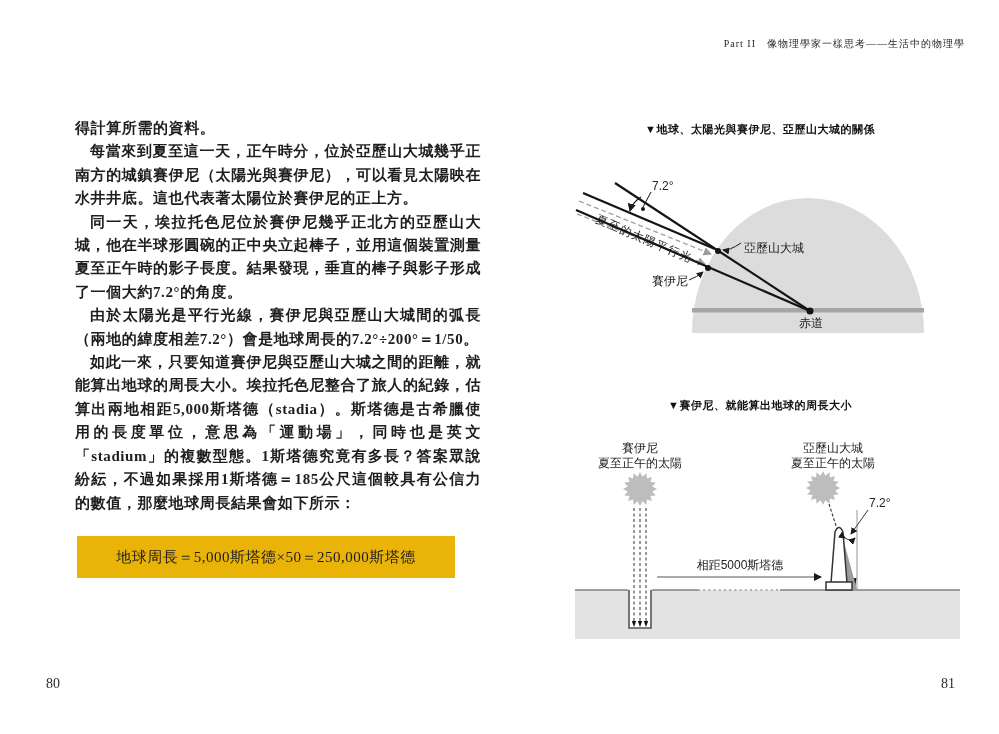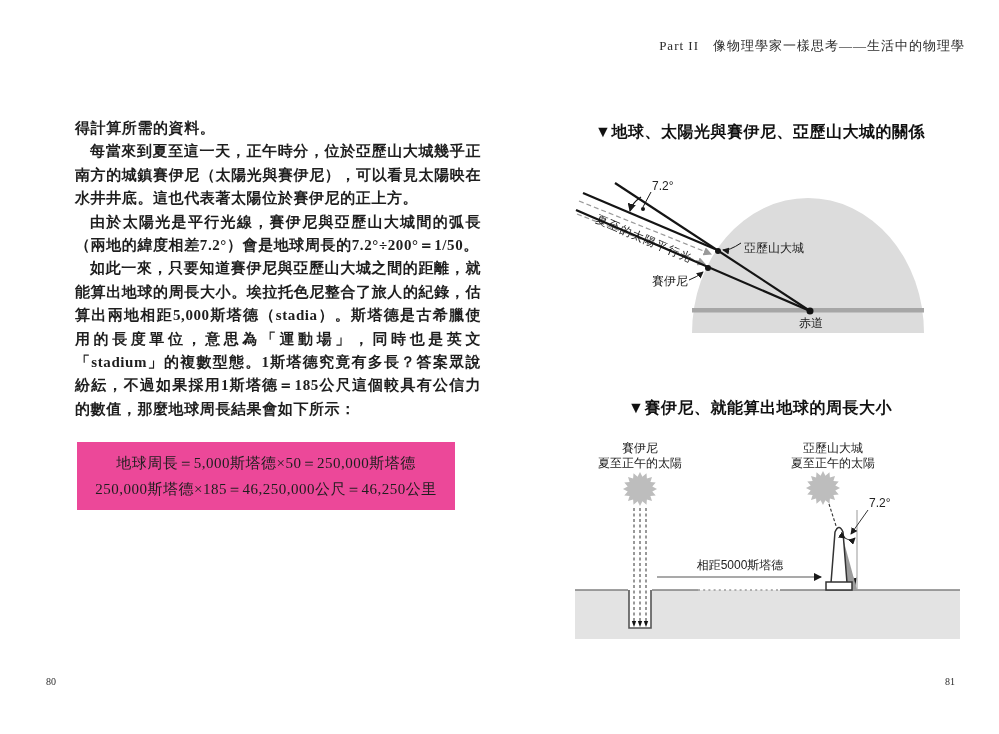--- a/index.html
+++ b/index.html
@@ -1,66 +1,66 @@
 <!DOCTYPE html>
 <html><head>
 <meta charset="utf-8">
 <style>
   html,body{margin:0;padding:0;background:#fff;}
   .page{
     position:relative;width:999px;height:734px;background:#ffffff;overflow:hidden;
     font-family:"Liberation Serif","DejaVu Serif",serif;color:#1e1e1e;
   }
   .running-header{
-    position:absolute;top:37px;right:34px;font-size:13px;letter-spacing:1px;color:#2b2b2b;margin-left:39px;
+    position:absolute;top:37px;right:34px;font-size:10px;letter-spacing:1px;color:#2b2b2b;margin-left:39px;
   }
-  .pageno{position:absolute;top:676px;font-size:10px;color:#2b2b2b;}
+  .pageno{position:absolute;top:676px;font-size:14px;color:#2b2b2b;}
   .pageno.left{left:46px;}
   .pageno.right{right:44px;font-family:Liberation Serif, serif;}
 
   .left-col{
     position:absolute;left:75px;top:117px;width:406px;
     font-size:15px;line-height:23.4px;letter-spacing:0.6px;text-align:justify;
   }
   .left-col p{margin:0;font-weight:bold;}
   .left-col p.indent{text-indent:1em;}
   .formula-box{
-    background:#ec4899;width:378px;margin:21px 0 0 2px;padding:8px 0;
+    background:#eab308;width:378px;margin:21px 0 0 2px;padding:8px 0;
     text-align:center;font-size:15px;line-height:26px;letter-spacing:0.5px;
   }
   .closing{margin-top:25px !important;text-indent:1em;}
 
   .right-col{position:absolute;left:555px;top:118px;width:410px;height:560px;}
   .fig-title{
     position:absolute;width:100%;text-align:center;margin:0;
     font-family:"Liberation Sans","DejaVu Sans",sans-serif;font-weight:bold;
-    font-size:16px;letter-spacing:0.5px;color:#111;
+    font-size:11px;letter-spacing:0.5px;color:#111;
   }
   #fig1-title{top:4px;}
   #fig2-title{top:280px;}
   .fig-svg{position:absolute;left:0;}
   #fig1-svg{top:47px;}
   #fig2-svg{top:317px;}
   .svg-label{font-family:"Liberation Sans","DejaVu Sans",sans-serif;fill:#222;}
 </style>
 </head>
 <body>
 
 <div class="page">
 
   <div class="running-header">Part II　像物理學家一樣思考——生活中的物理學</div>
 
   <div class="left-col">
     <p>得計算所需的資料。</p>
     <p class="indent">每當來到夏至這一天，正午時分，位於亞歷山大城幾乎正南方的城鎮賽伊尼（太陽光與賽伊尼），可以看見太陽映在水井井底。這也代表著太陽位於賽伊尼的正上方。</p>
+    <p class="indent">同一天，埃拉托色尼位於賽伊尼幾乎正北方的亞歷山大城，他在半球形圓碗的正中央立起棒子，並用這個裝置測量夏至正午時的影子長度。結果發現，垂直的棒子與影子形成了一個大約7.2°的角度。</p>
     <p class="indent">由於太陽光是平行光線，賽伊尼與亞歷山大城間的弧長（兩地的緯度相差7.2°）會是地球周長的7.2°÷200°＝1/50。</p>
     <p class="indent">如此一來，只要知道賽伊尼與亞歷山大城之間的距離，就能算出地球的周長大小。埃拉托色尼整合了旅人的紀錄，估算出兩地相距5,000斯塔德（stadia）。斯塔德是古希臘使用的長度單位，意思為「運動場」，同時也是英文「stadium」的複數型態。1斯塔德究竟有多長？答案眾說紛紜，不過如果採用1斯塔德＝185公尺這個較具有公信力的數值，那麼地球周長結果會如下所示：</p>
     <div class="formula-box">
       <div>地球周長＝5,000斯塔德×50＝250,000斯塔德</div>
-      <div>250,000斯塔德×185＝46,250,000公尺＝46,250公里</div>
     </div>
   </div>
 
   <div class="right-col">
 
     <p class="fig-title" id="fig1-title">▼地球、太陽光與賽伊尼、亞歷山大城的關係</p>
 
     <svg class="fig-svg" id="fig1-svg" width="410" height="180" viewBox="0 0 410 180">
       <defs>
         <marker id="arrB" viewBox="0 0 8 8" refX="7" refY="4" markerWidth="7" markerHeight="7" orient="auto">

